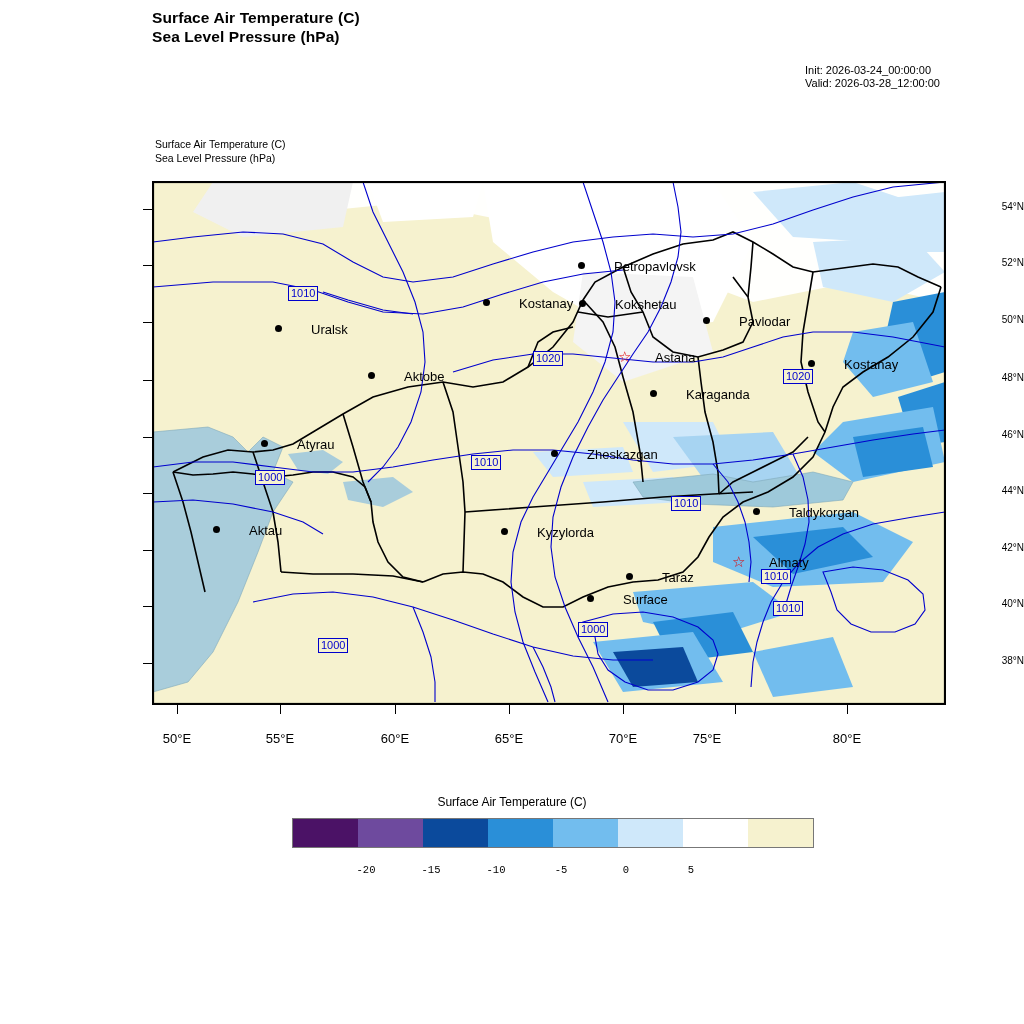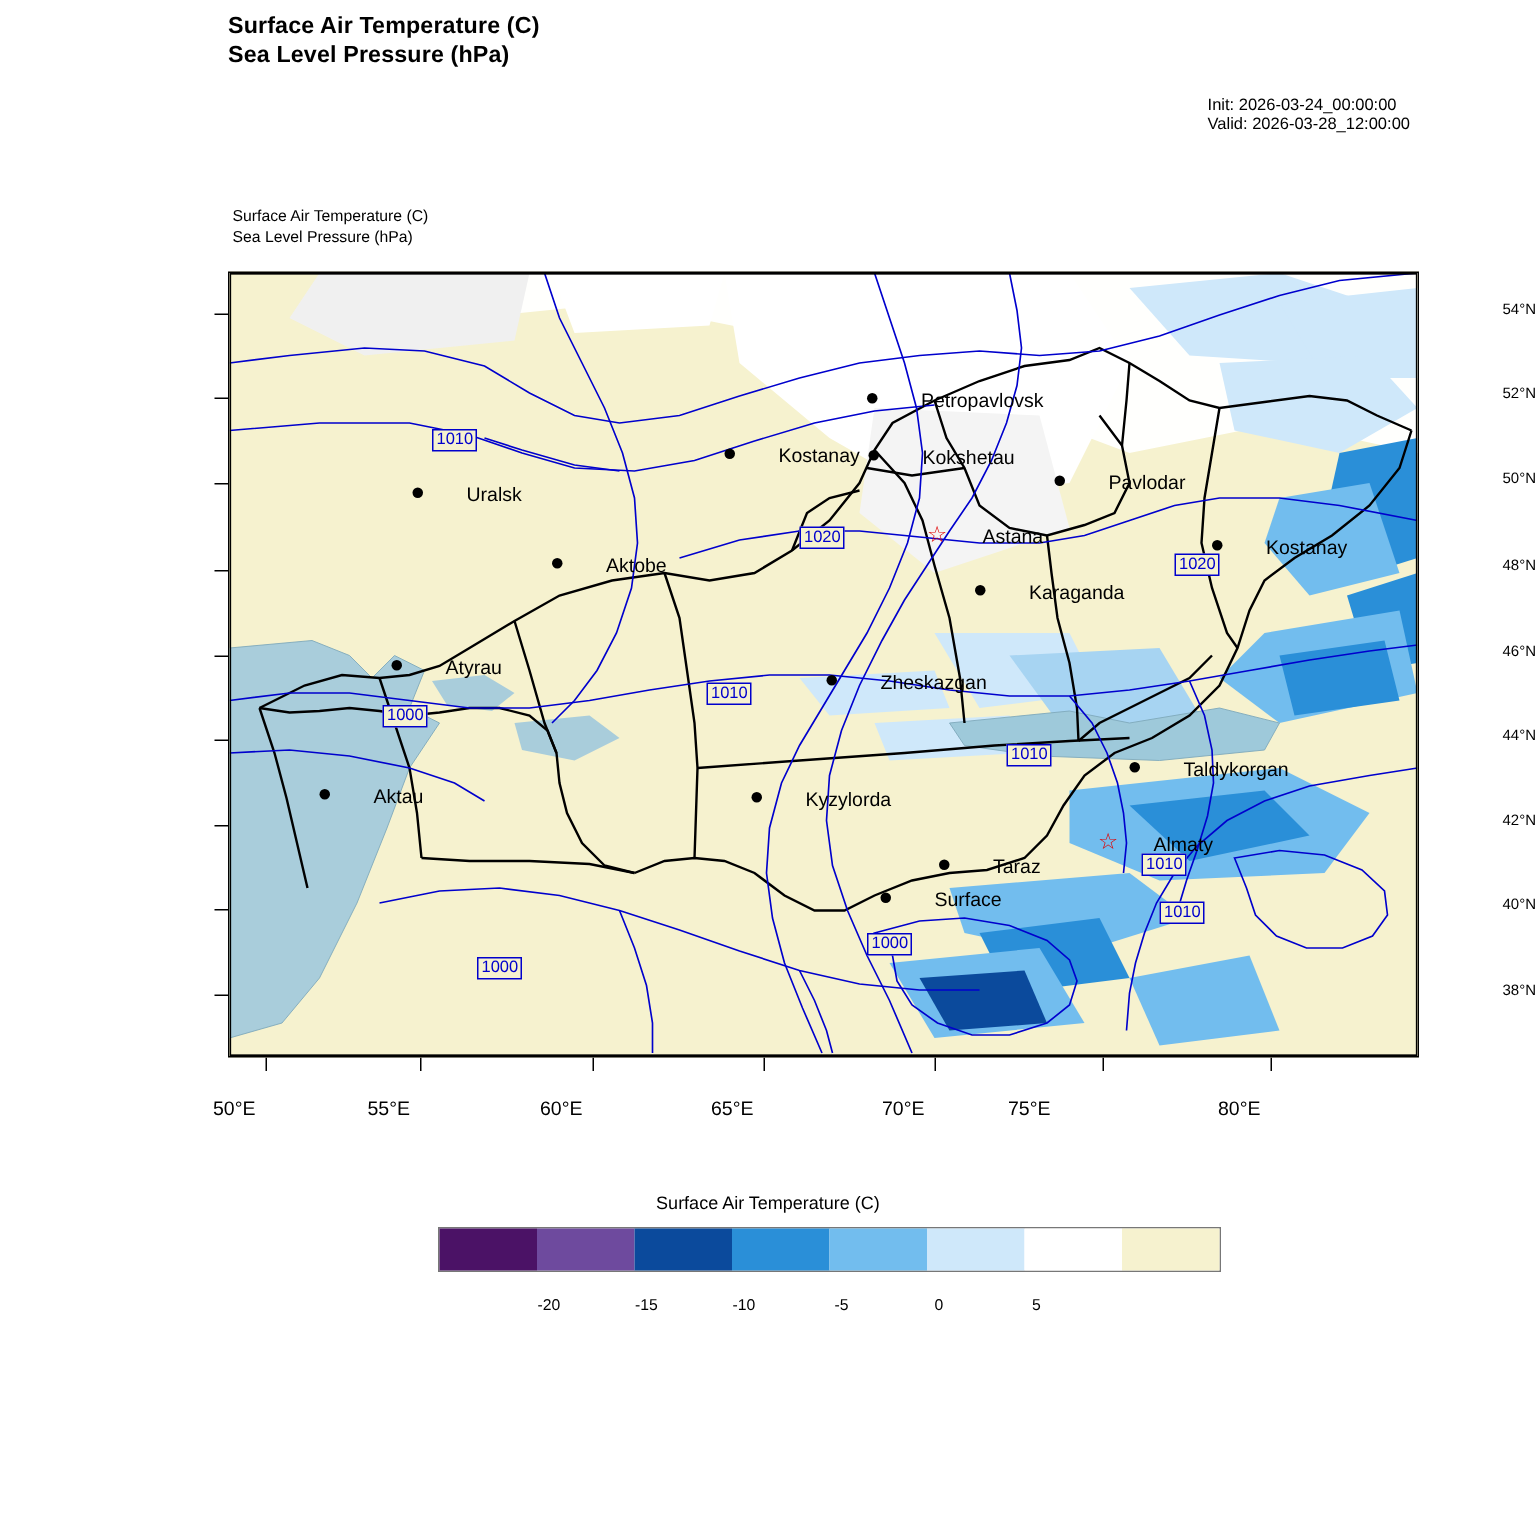--- a/index.html
+++ b/index.html
@@ -19,41 +19,41 @@
 
   
   .map-frame{
     position:absolute;left:152px;top:181px;width:794px;height:524px;
     border:1px solid #000;box-sizing:border-box;background:#f6f2cf;overflow:hidden;
   }
   .map-svg{position:absolute;left:0;top:0;}
 
   
   .ylab{position:absolute;right:0;font-size:10px;color:#000;text-align:right;width:70px;}
-  .xlab{position:absolute;top:731px;font-size:13px;color:#000;text-align:left;width:70px;}
+  .xlab{position:absolute;top:731px;font-size:13px;color:#000;text-align:center;width:70px;}
   .tick-y{position:absolute;left:143px;width:9px;height:1px;background:#000;}
   .tick-x{position:absolute;top:705px;width:1px;height:9px;background:#000;}
 
   
   .city{position:absolute;}
   .city .dot{position:absolute;left:0;top:0;width:7px;height:7px;border-radius:50%;background:#000;}
   .city .nm{position:absolute;left:8px;top:-3px;font-size:13px;color:#000;white-space:nowrap;margin-left:28px;}
   .capital .nm{font-weight:normal;}
   .star{position:absolute;left:-1px;top:-4px;color:#e00000;font-size:15px;line-height:15px;}
 
   
   .plabel{position:absolute;font-size:11px;color:#0000cd;background:#f6f2cf;
           border:1px solid #0000cd;padding:0 2px;line-height:13px;font-weight:normal;}
 
   
   .cb-title{position:absolute;left:0;top:795px;width:1024px;text-align:center;font-size:12px;color:#000;}
   .cb-wrap{position:absolute;left:292px;top:818px;width:520px;height:28px;display:flex;border:1px solid #777;box-sizing:content-box;}
   .cb-cell{flex:1 1 0;height:28px;}
   .cb-ticks{position:absolute;left:292px;top:864px;width:520px;height:16px;}
-  .cb-tick{position:absolute;font-size:10.5px;color:#000;transform:translateX(-50%);}
+  .cb-tick{position:absolute;font-size:10.5px;color:#000;transform:translateX(-50%);font-family:Liberation Mono, monospace;}
 </style>
 </head>
 <body>
 
 <div class="title-block">
   <div class="title-line">Surface Air Temperature  (C)</div>
   <div class="title-line">Sea Level Pressure  (hPa)</div>
 </div>
 
 <div class="init-block">

